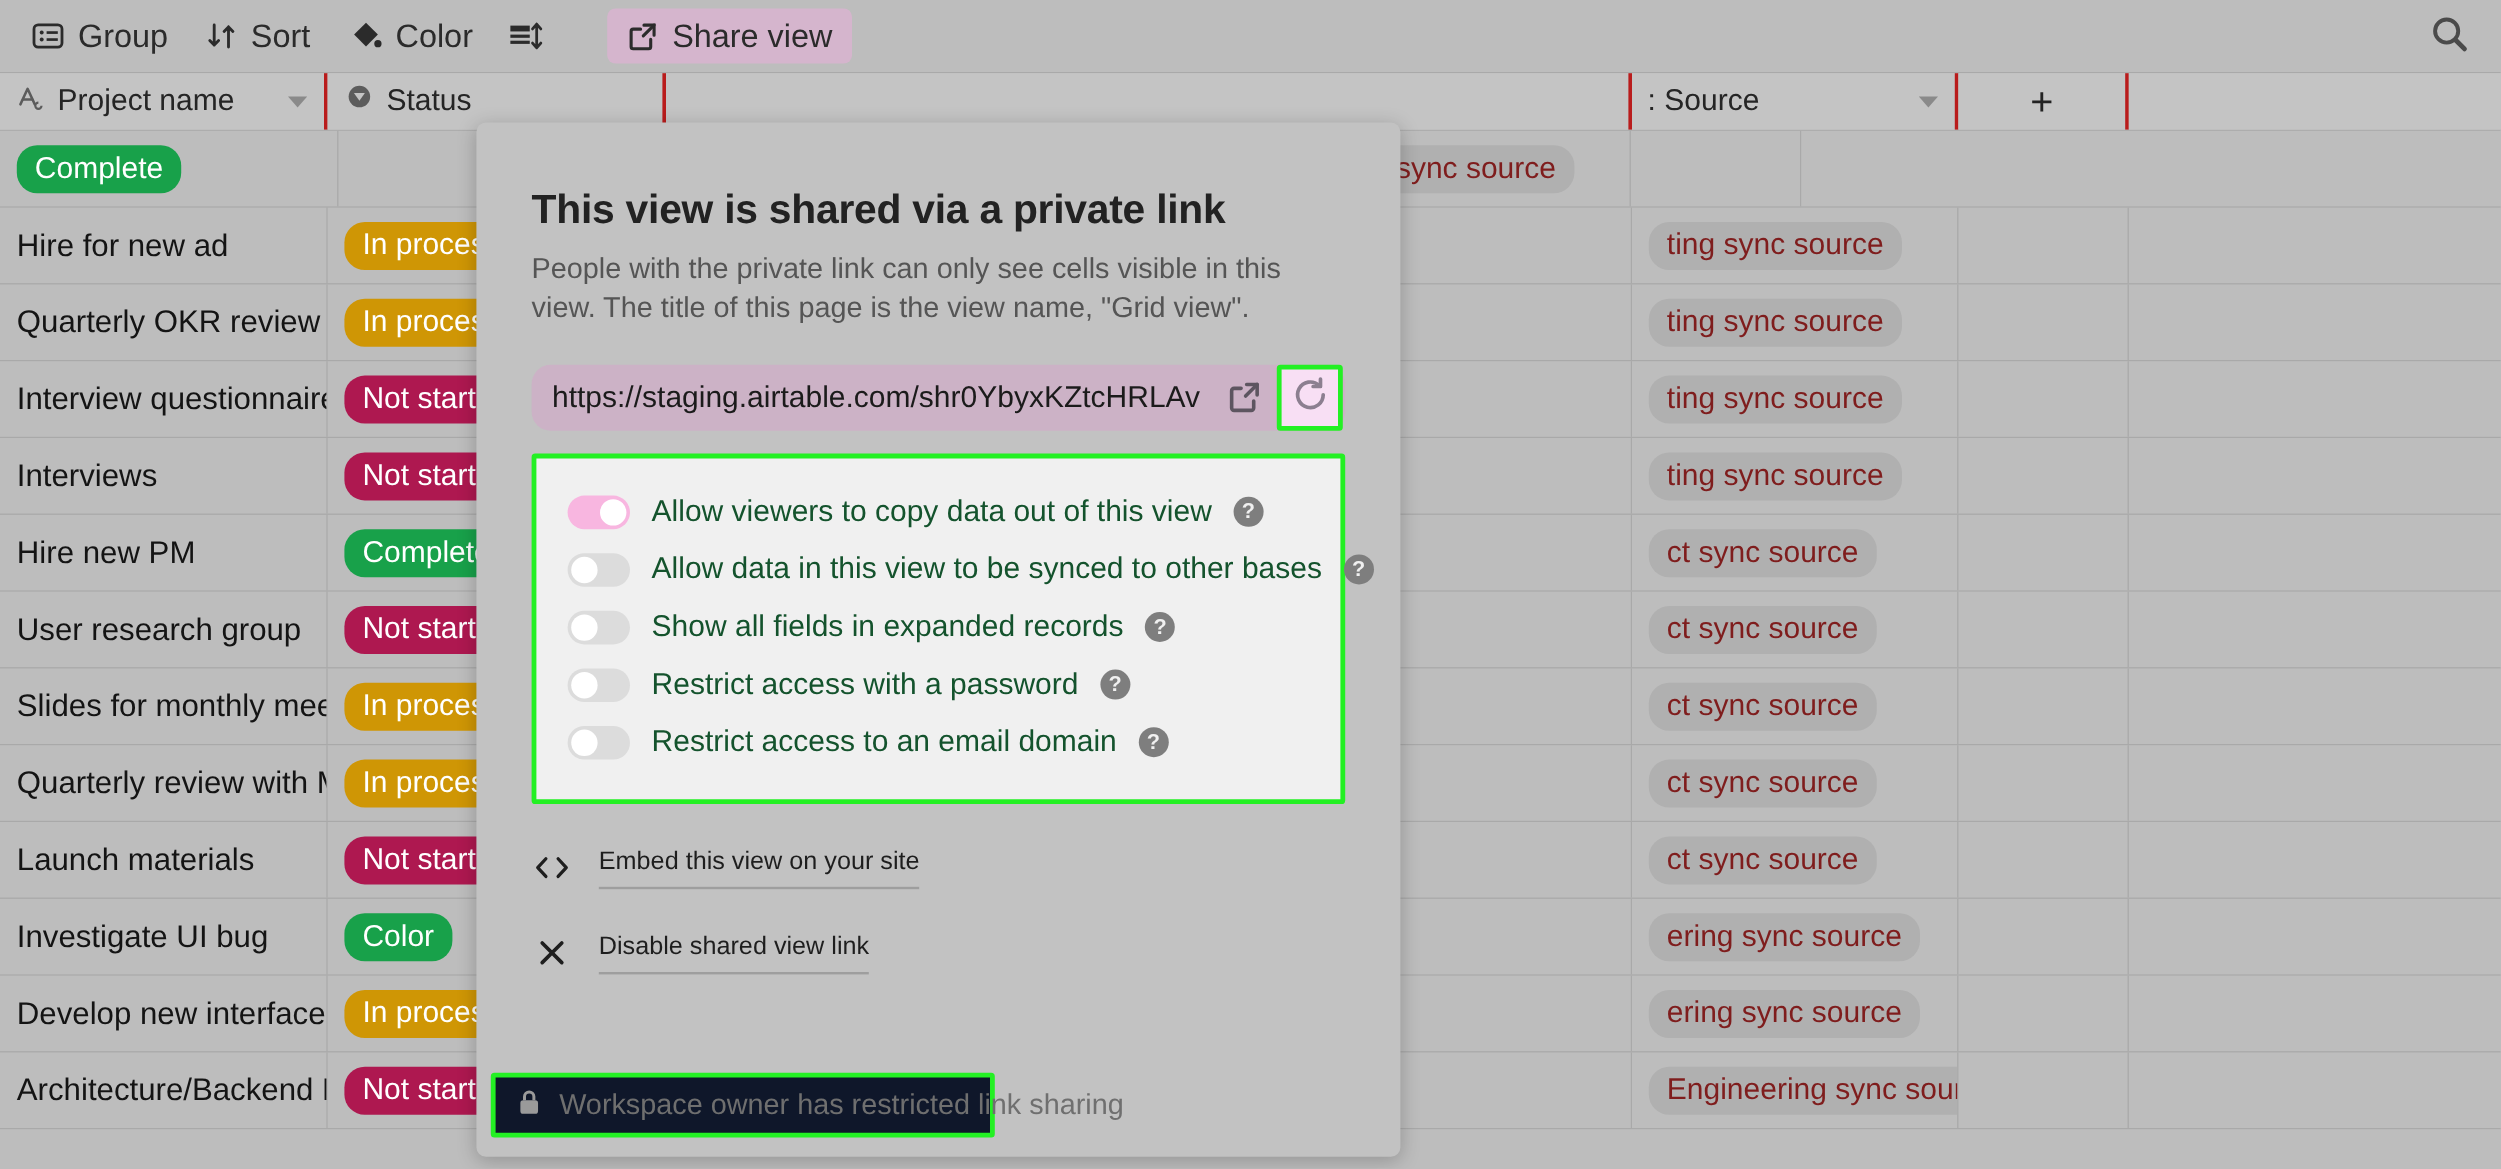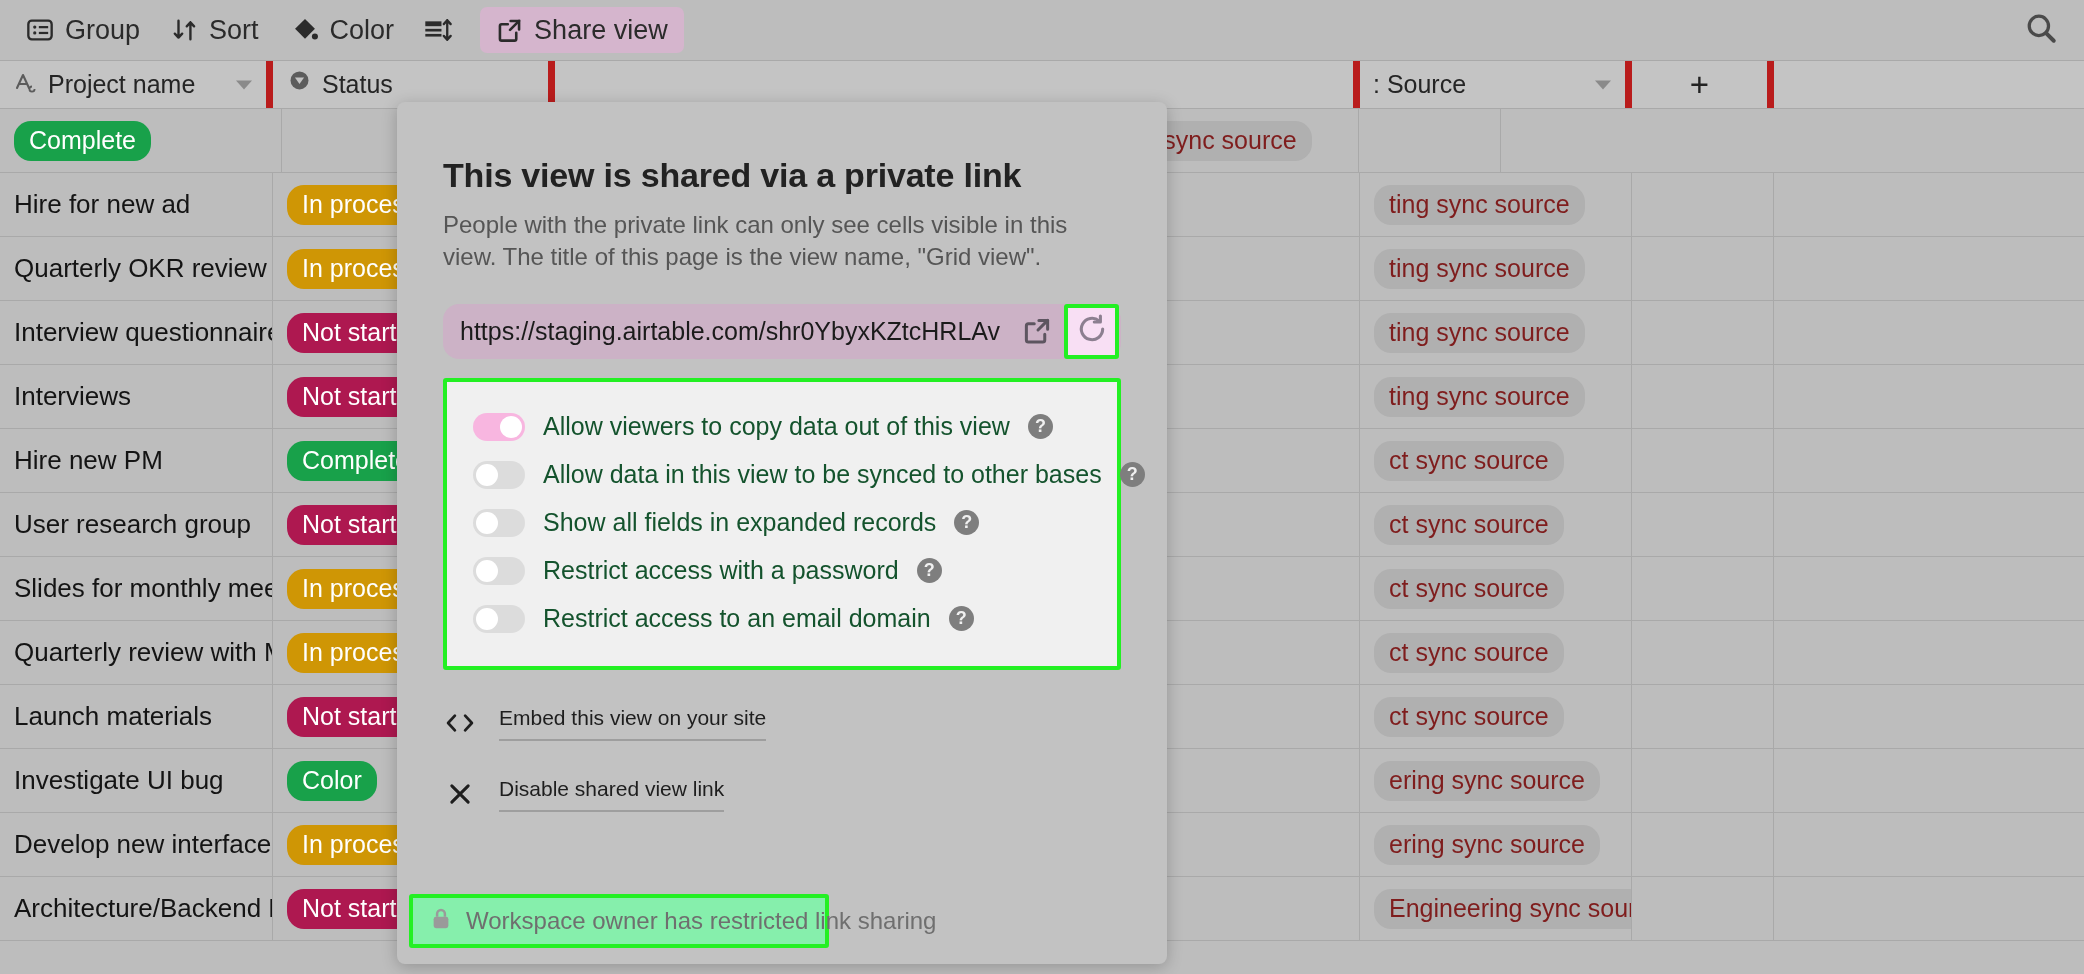--- a/index.html
+++ b/index.html
@@ -17,37 +17,37 @@
     background: #bdbdbd; display: flex; align-items: center; padding-left: 10px;
   }
   .tb-btn {
     display: flex; align-items: center; gap: 11px;
     height: 46px; padding: 0 16px; border-radius: 7px;
     font-size: 27px; color: #2b2b2b; white-space: nowrap;
     cursor: pointer;
   }
   .tb-btn.icononly { padding: 0 13px; }
   .tb-btn.share {
-    background: #d5b5cd; color: #2b2b2b; margin-left: 14px;
+    background: #d5b5cd; color: #2b2b2b; margin-left: 40px;
   }
   .tb-spacer { flex: 1 1 auto; }
   .tb-icon { display: inline-flex; align-items: center; justify-content: center; }
   .search-btn { margin-right: 26px; cursor: pointer; }
 
   
   .grid { position: absolute; left: 0; top: 60px; width: 2084px; height: 914px; }
   .hdr-row {
     position: absolute; left: 0; top: 0; width: 2084px; height: 49px;
     display: flex; background: #c4c4c4;
     border-top: 1px solid #a9a9a9; border-bottom: 1px solid #a9a9a9;
   }
   .hdr-cell {
     display: flex; align-items: center; gap: 9px;
     padding: 0 13px; font-size: 25px; color: #252525;
-    border-right: 7px solid #b91c1c; background: #c4c4c4;
+    border-right: 3px solid #b91c1c; background: #c4c4c4;
     position: relative; white-space: nowrap; overflow: hidden;
   }
   .hdr-cell .caret {
     position: absolute; right: 14px; top: 50%; transform: translateY(-50%);
     width: 0; height: 0; border-left: 8px solid transparent;
     border-right: 8px solid transparent; border-top: 9px solid #8a8a8a;
   }
   .col-name { width: 273px; }
   .col-status { width: 282px; }
   .col-mid { width: 805px; }
@@ -137,21 +137,21 @@
   }
   .link-row .lk-icon { width: 34px; display: flex; align-items: center; justify-content: center; }
   .link-row .lk-text {
     font-size: 21px; color: #1e1e1e; padding-bottom: 9px;
     border-bottom: 2px solid #9e9e9e;
   }
 
   .footer-note {
     position: absolute; left: 12px; bottom: 16px; width: 420px;
     border: 4px solid #23f023; border-radius: 3px;
-    background: #86efac; height: 54px;
+    background: #0f172a; height: 54px;
     display: flex; align-items: center; gap: 13px; padding: 0 16px;
   }
   .footer-note .note-text { font-size: 24px; color: #6f6f6f; white-space: nowrap; }
 </style>
 </head>
 <body>
 
 <div id="app">
 
   <div class="toolbar">

